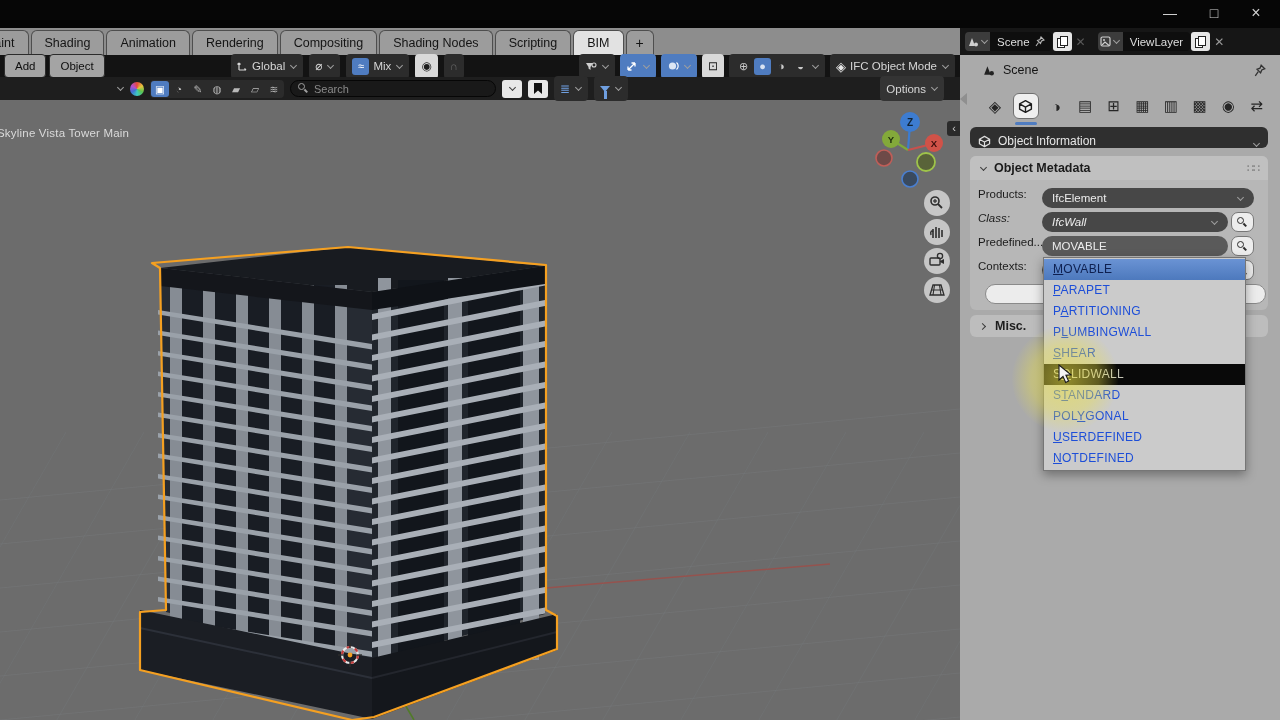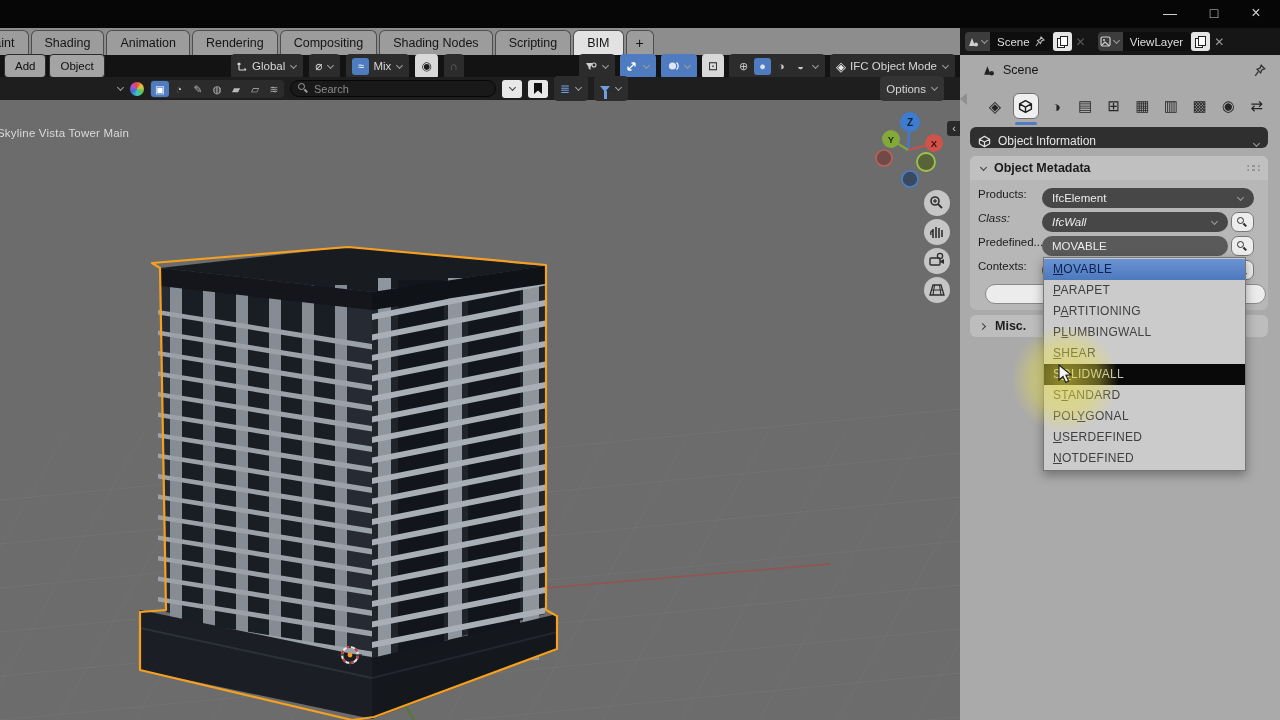--- a/index.html
+++ b/index.html
@@ -84,21 +84,21 @@
   .frow { position:absolute; left:0; right:0; height:20px; display:flex; align-items:flex-start; }
   .flabel { width:72px; padding-left:8px; font-size:11.5px; color:#1c1c1c; flex:0 0 auto; }
   .ffield { height:20px; background:#474747; border-radius:10px; color:#ececec; font-size:11.5px; display:flex; align-items:center; padding:0 10px; flex:1; gap:4px; }
   .ffield .cv { margin-left:auto; }
   .fsearch { width:23px; height:20px; background:#ededed; border:1px solid #777; border-radius:7px; display:flex; align-items:center; justify-content:center; margin-left:3px; flex:0 0 auto; }
   .wfield { position:absolute; left:25px; right:14px; top:229px; height:20px; background:#ececec; border:1px solid #8a8a8a; border-radius:10px; }
   .miscbar { position:absolute; left:10px; right:12px; top:260px; height:22px; background:#bdbdbd; border-radius:6px; display:flex; align-items:center; gap:7px; padding:0 10px; color:#1e1e1e; font-size:12.5px; font-weight:700; }
 
   
   .dropdown { position:absolute; left:1043px; top:257px; width:203px; background:#cbcbcb; border:1px solid #767676; box-shadow:0 4px 10px rgba(0,0,0,.35); z-index:50; padding:1px 0; }
-  .dd-item { height:21px; line-height:21px; padding-left:9px; font-size:12px; letter-spacing:.3px; color:#404040; white-space:nowrap; }
+  .dd-item { height:21px; line-height:21px; padding-left:9px; font-size:12px; letter-spacing:.3px; color:#1d4ed8; white-space:nowrap; }
   .dd-item .accel { text-decoration:underline; }
   .dd-item.selected { background:linear-gradient(#6a93d4,#4d79bd); color:#0e2050; }
   .dd-item.hover { background:#090909; color:#c6c6b6; }
 
   
   .click-glow { position:absolute; left:1012px; top:326px; width:106px; height:106px; border-radius:50%; z-index:60; pointer-events:none;
     background:radial-gradient(circle, rgba(234,224,68,.62) 0%, rgba(234,224,68,.38) 45%, rgba(234,224,68,0) 72%); }
   .mcursor { position:absolute; left:1057px; top:364px; z-index:70; pointer-events:none; }
 </style>
 </head>

